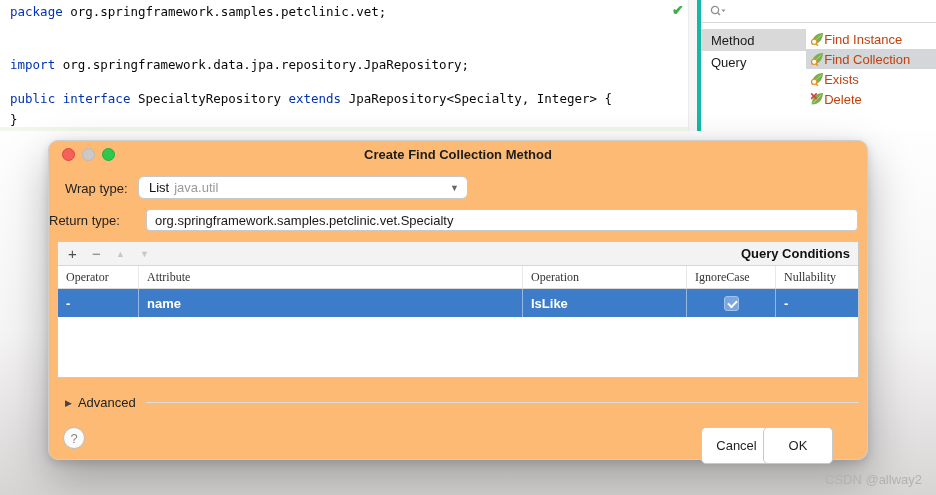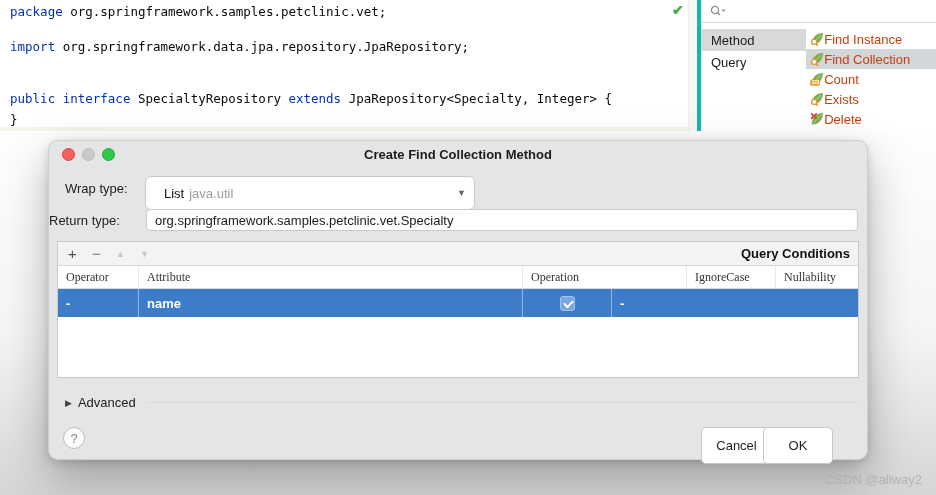--- a/index.html
+++ b/index.html
@@ -24,33 +24,33 @@
   .pp-items { width:132px; }
   .pp-item { height:20px; display:flex; align-items:center; gap:0; padding-left:4px; font-size:13px; color:#c2410c; }
   .pp-item.selected { background:#d3d7da; }
   .pp-item svg { flex:0 0 auto; }
 
   
   .backdrop { position:absolute; left:0; top:131px; width:936px; height:364px;
     background:linear-gradient(to bottom,#fefefe 0%,#f6f5f5 55%,#d7d4d4 100%); }
 
   
-  .dialog { position:absolute; left:48px; top:140px; width:820px; height:320px; background:#e5e5e5;
+  .dialog { position:absolute; left:48px; top:140px; width:820px; height:320px; background:#fdba74;
     border:1px solid #cfcecd; border-radius:10px;
     box-shadow:0 18px 45px rgba(0,0,0,.28), 0 3px 10px rgba(0,0,0,.15); }
   .lights { position:absolute; left:13px; top:7px; display:flex; gap:7px; }
   .light { width:13px; height:13px; border-radius:50%; }
   .light.red { background:#f4605a; border:1px solid #e0443e; }
   .light.gray { background:#cbc8c8; border:1px solid #bcb9b8; }
   .light.green { background:#2fc84c; border:1px solid #23ab3b; }
   .dlg-title { position:absolute; left:0; top:6px; width:100%; text-align:center; font-size:13px; font-weight:bold; color:#1c1c1c; }
 
   .fld-label { position:absolute; font-size:13px; color:#222;text-align:right; }
-  .combo { position:absolute; left:96px; top:35px; width:330px; height:34px; background:#fff; border:1px solid #c8c8c8; border-radius:6px;
-    display:flex; align-items:center; padding:0 8px 0 18px; font-size:13px; }
+  .combo { position:absolute; left:89px; top:35px; width:330px; height:23px; background:#fff; border:1px solid #c8c8c8; border-radius:6px;
+    display:flex; align-items:center; padding:0 8px 0 10px; font-size:13px; }
   .combo .val { color:#111; }
   .combo .hint { color:#9b9b9b; margin-left:5px; }
   .combo .caret { margin-left:auto; color:#666; font-size:9px; }
   .txt-field { position:absolute; left:97px; top:68px; width:712px; height:22px; background:#fff; border:1px solid #c9c9c9; border-radius:4px;
     display:flex; align-items:center; padding-left:8px; font-size:13px; color:#1a1a1a; }
 
   
   .panel { position:absolute; left:8px; top:100px; width:802px; height:137px; background:#fff; border:1px solid #c9c9c9; }
   .panel-toolbar { height:24px; background:#f4f3f3; border-bottom:1px solid #d6d6d6; display:flex; align-items:center; padding:0 8px 0 10px; }
   .tb-btn { width:24px; font-size:15px; color:#4d4d4d; text-align:left; }
@@ -84,21 +84,21 @@
   .watermark { position:absolute; right:14px; bottom:8px; font-size:13px; color:#b3b1b1;margin-top:12px; }
 </style>
 </head>
 <body>
 
 <div class="screen">
 
   <div class="editor">
     <div class="cur-line"></div>
     <div class="code-line" style="top:4px;"><span class="kw">package</span><span> org.springframework.samples.petclinic.vet;</span></div>
-    <div class="code-line" style="top:39px;"><span class="kw">import</span><span> org.springframework.data.jpa.repository.JpaRepository;</span></div>
+    <div class="code-line" style="top:57px;"><span class="kw">import</span><span> org.springframework.data.jpa.repository.JpaRepository;</span></div>
     <div class="code-line" style="top:91px;"><span class="kw">public interface</span><span> SpecialtyRepository </span><span class="kw">extends</span><span> JpaRepository&lt;Specialty, Integer&gt; {</span></div>
     <div class="code-line" style="top:112px;"><span>}</span></div>
     <div class="check-ok">✔</div>
     <div class="editor-scroll"></div>
   </div>
 
   <div class="popup">
     <div class="pp-search">
       <svg width="18" height="14" viewBox="0 0 18 14">
         <circle cx="6" cy="6" r="3.6" fill="none" stroke="#8e8e8e" stroke-width="1.3"></circle>
@@ -130,29 +130,20 @@
         <div class="pp-item selected">
           <svg width="14" height="14" viewBox="0 0 14 14">
             <path d="M13 1 C6.5 1.2 1.8 5.2 1.6 12.6 C9.2 12.4 12.8 7.6 13 1 Z" fill="#7db04c"></path>
             <path d="M3.4 11 C5.6 8.2 8.6 5.2 11.4 3" stroke="#bcd9a0" stroke-width="0.9" fill="none"></path>
             <circle cx="4.2" cy="9.8" r="2.7" fill="#fff" fill-opacity="0.9" stroke="#e2902b" stroke-width="1.2"></circle>
             <line x1="6.1" y1="11.9" x2="8" y2="13.8" stroke="#e2902b" stroke-width="1.4"></line>
           </svg>
           <span>Find Collection</span>
         </div>
 
-        <div class="pp-item">
-          <svg width="14" height="14" viewBox="0 0 14 14">
-            <path d="M13 1 C6.5 1.2 1.8 5.2 1.6 12.6 C9.2 12.4 12.8 7.6 13 1 Z" fill="#7db04c"></path>
-            <path d="M3.4 11 C5.6 8.2 8.6 5.2 11.4 3" stroke="#bcd9a0" stroke-width="0.9" fill="none"></path>
-            <rect x="0.5" y="7.8" width="9.2" height="5.6" rx="1" fill="#eda73c" stroke="#c88a28" stroke-width="0.5"></rect>
-            <text x="1.7" y="12.3" font-size="4.6" fill="#fff" font-weight="bold" font-family="sans-serif">123</text>
-          </svg>
-          <span>Count</span>
-        </div>
 
         <div class="pp-item">
           <svg width="14" height="14" viewBox="0 0 14 14">
             <path d="M13 1 C6.5 1.2 1.8 5.2 1.6 12.6 C9.2 12.4 12.8 7.6 13 1 Z" fill="#7db04c"></path>
             <path d="M3.4 11 C5.6 8.2 8.6 5.2 11.4 3" stroke="#bcd9a0" stroke-width="0.9" fill="none"></path>
             <circle cx="4.2" cy="9.8" r="2.7" fill="#fff" fill-opacity="0.9" stroke="#e2902b" stroke-width="1.2"></circle>
             <line x1="6.1" y1="11.9" x2="8" y2="13.8" stroke="#e2902b" stroke-width="1.4"></line>
           </svg>
           <span>Exists</span>
         </div>
@@ -206,20 +197,21 @@
       <div class="thead">
         <div class="th c0">Operator</div>
         <div class="th c1">Attribute</div>
         <div class="th c2">Operation</div>
         <div class="th c3">IgnoreCase</div>
         <div class="th c4">Nullability</div>
       </div>
       <div class="trow">
         <div class="td c0">-</div>
         <div class="td c1">name</div>
+        <div class="td c2">IsLike</div>
         <div class="td c3 center">
           <div class="cbx checked" id="ignorecase-checkbox"></div>
         </div>
         <div class="td c4">-</div>
       </div>
     </div>
 
     <div class="advanced">
       <span class="adv-caret">▶</span>
       <span class="adv-label">Advanced</span>

